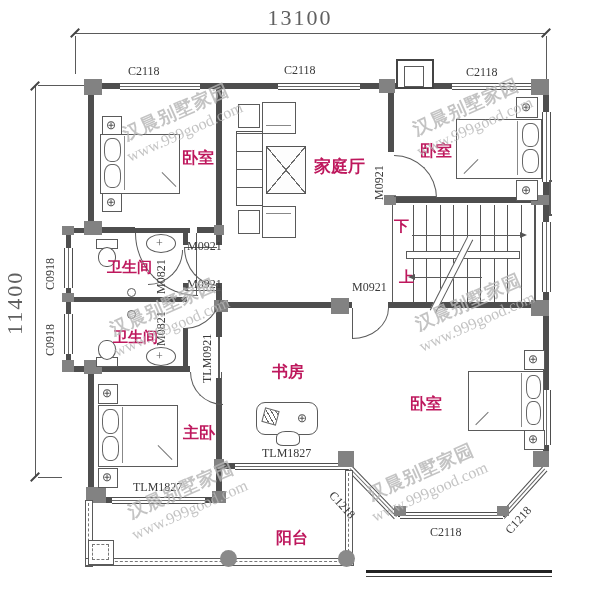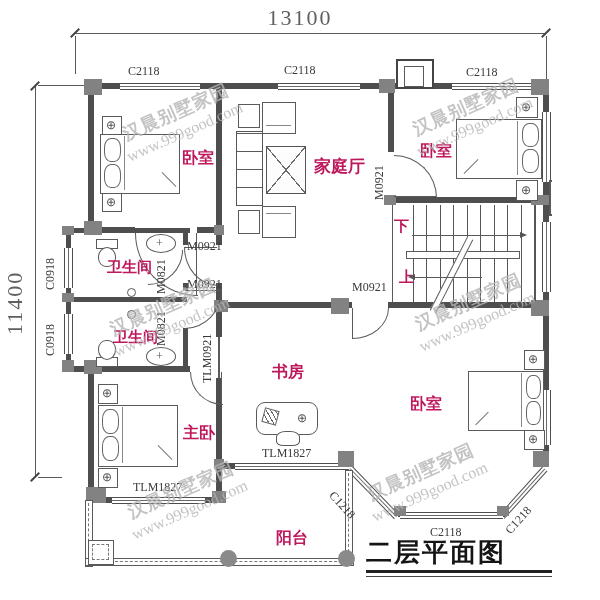--- a/index.html
+++ b/index.html
@@ -298,17 +298,16 @@
   </div>
   <div class="wm" style="left:100px;top:478px;width:170px;">
     <div class="l1">汉晨别墅家园</div>
     <div class="l2">www.999good.com</div>
   </div>
   <div class="wm" style="left:320px;top:460px;width:210px;">
     <div class="l1">汉晨别墅家园</div>
     <div class="l2">www.999good.com</div>
   </div>
 
-  <div style="position:absolute;left:366px;top:540px;font-size:26px;font-weight:bold;color:#151515;letter-spacing:2px;line-height:1;">二层平面图</div>
   <div class="thin" style="left:366px;top:570px;width:196px;height:3px;background:#222;"></div>
   <div class="thin" style="left:366px;top:576px;width:196px;height:1px;background:#444;"></div>
 
 </div>
 
 </body></html>

